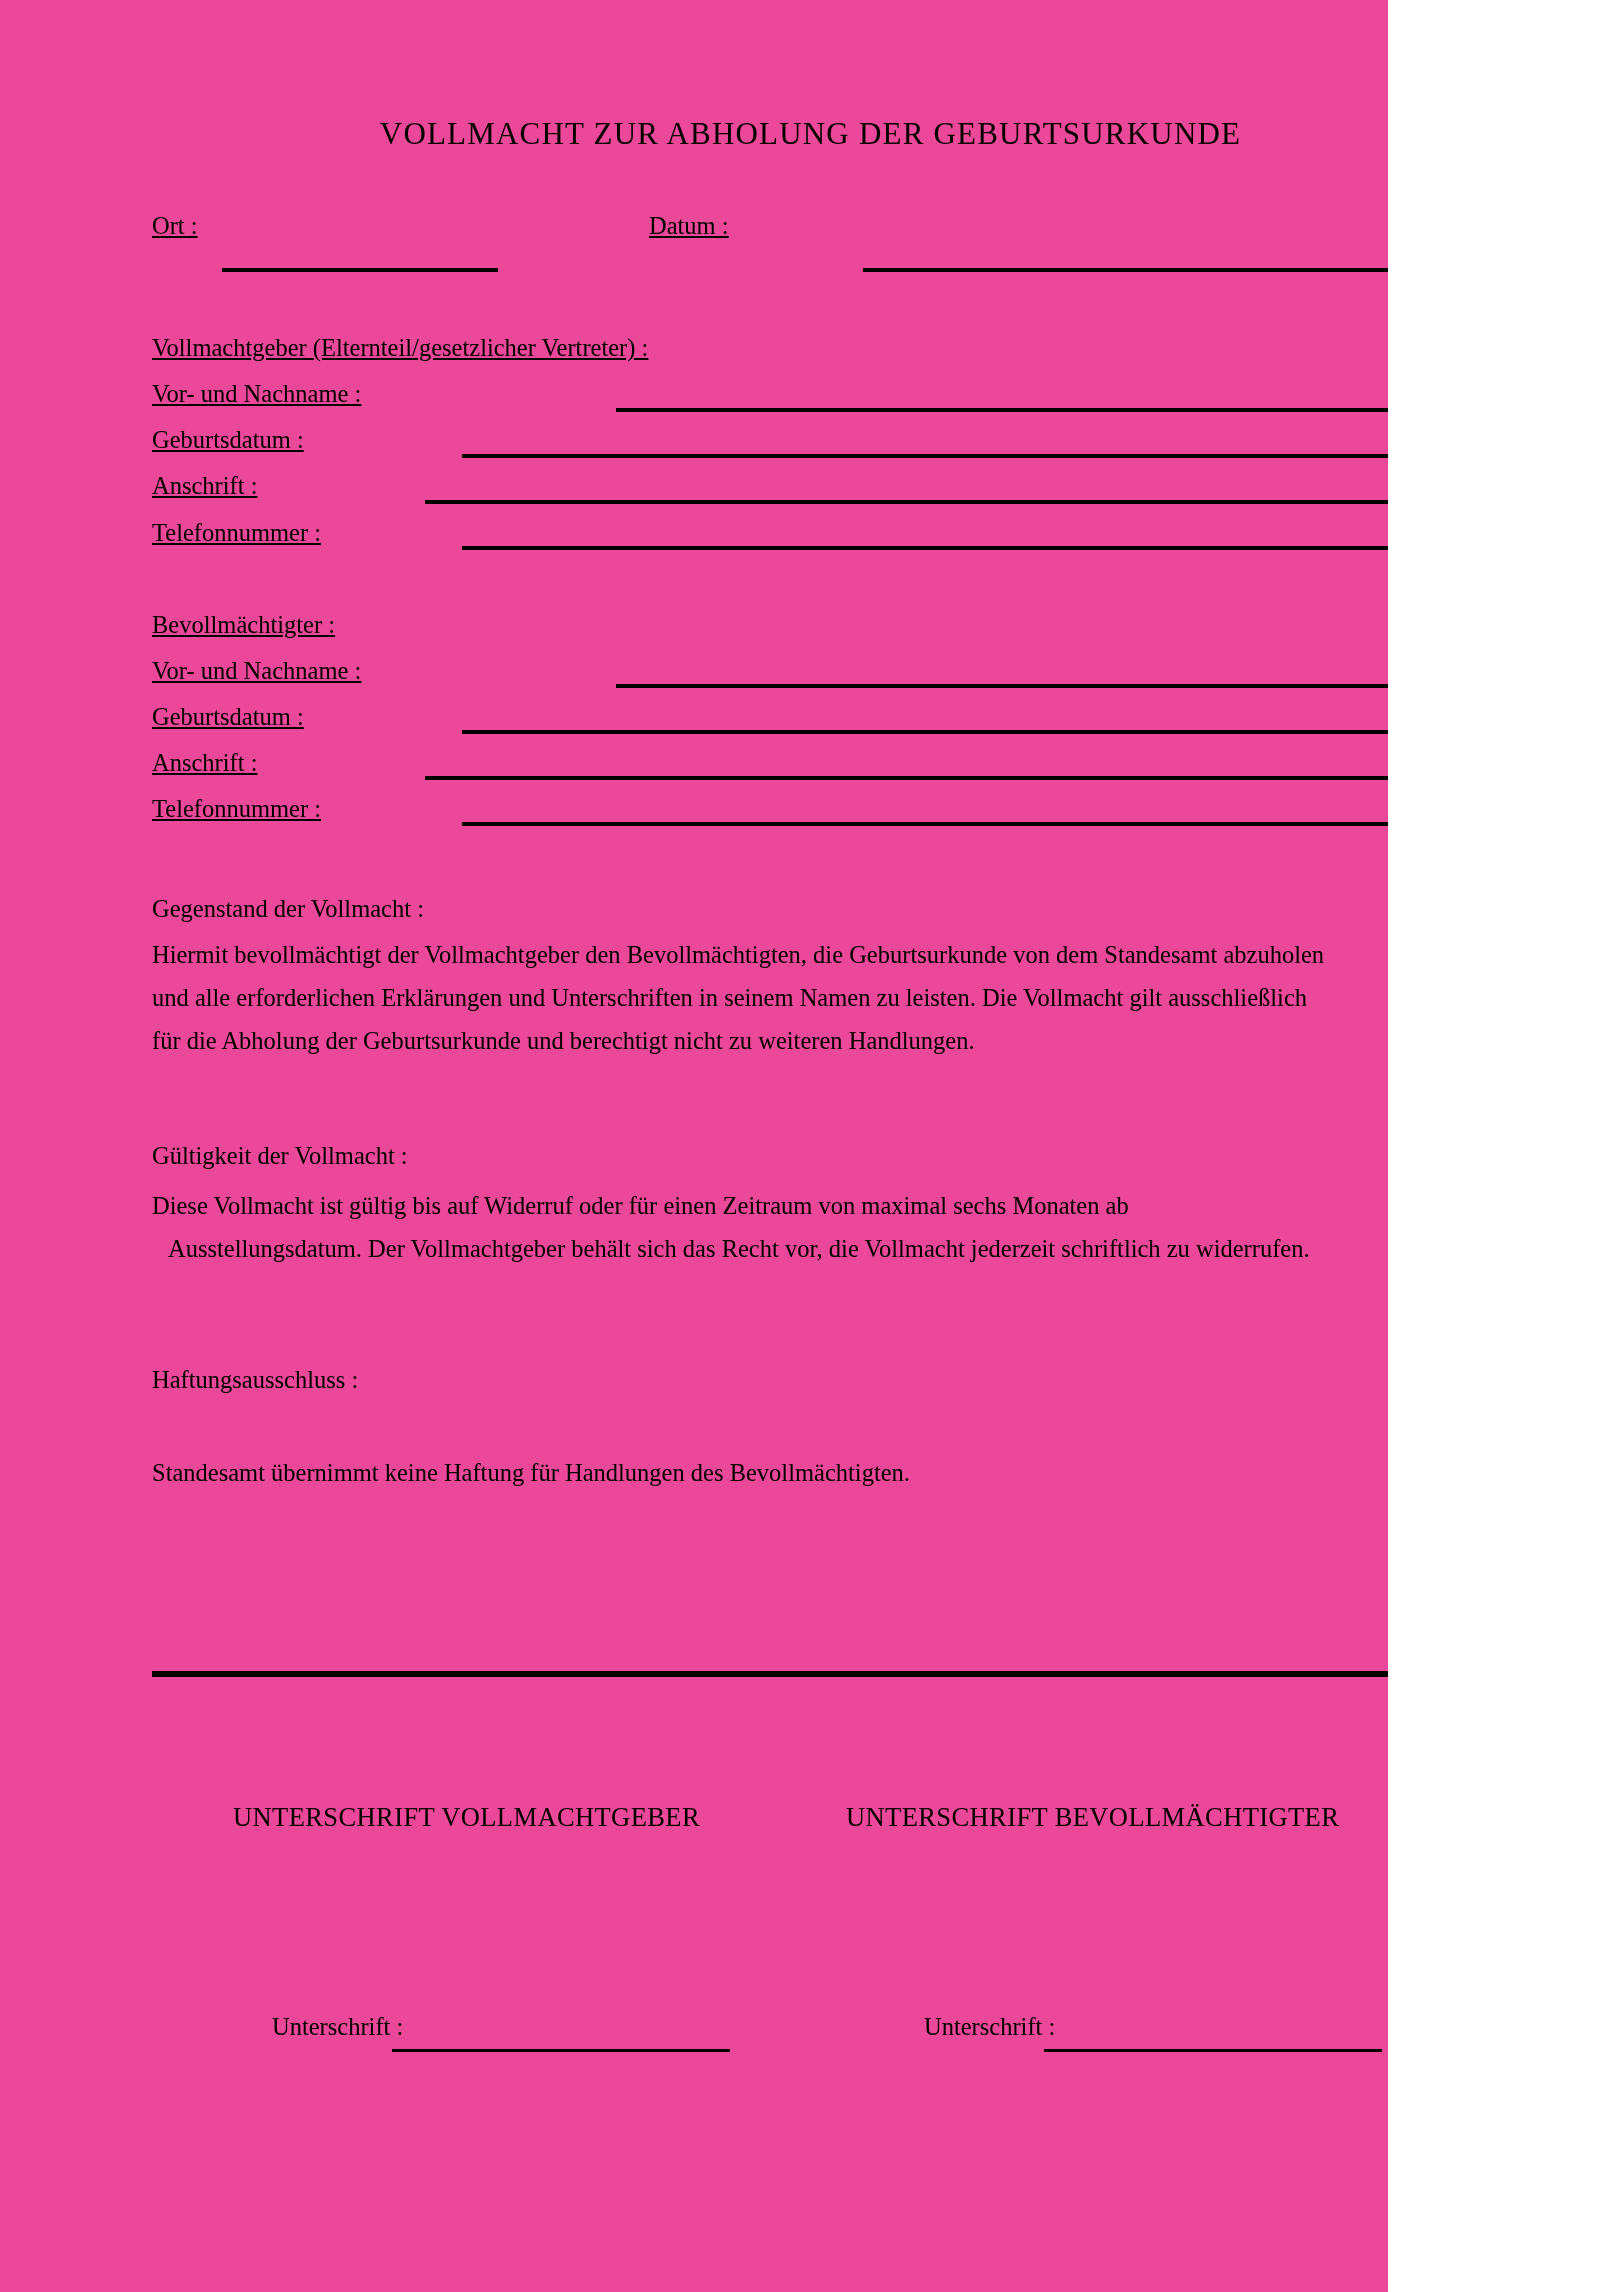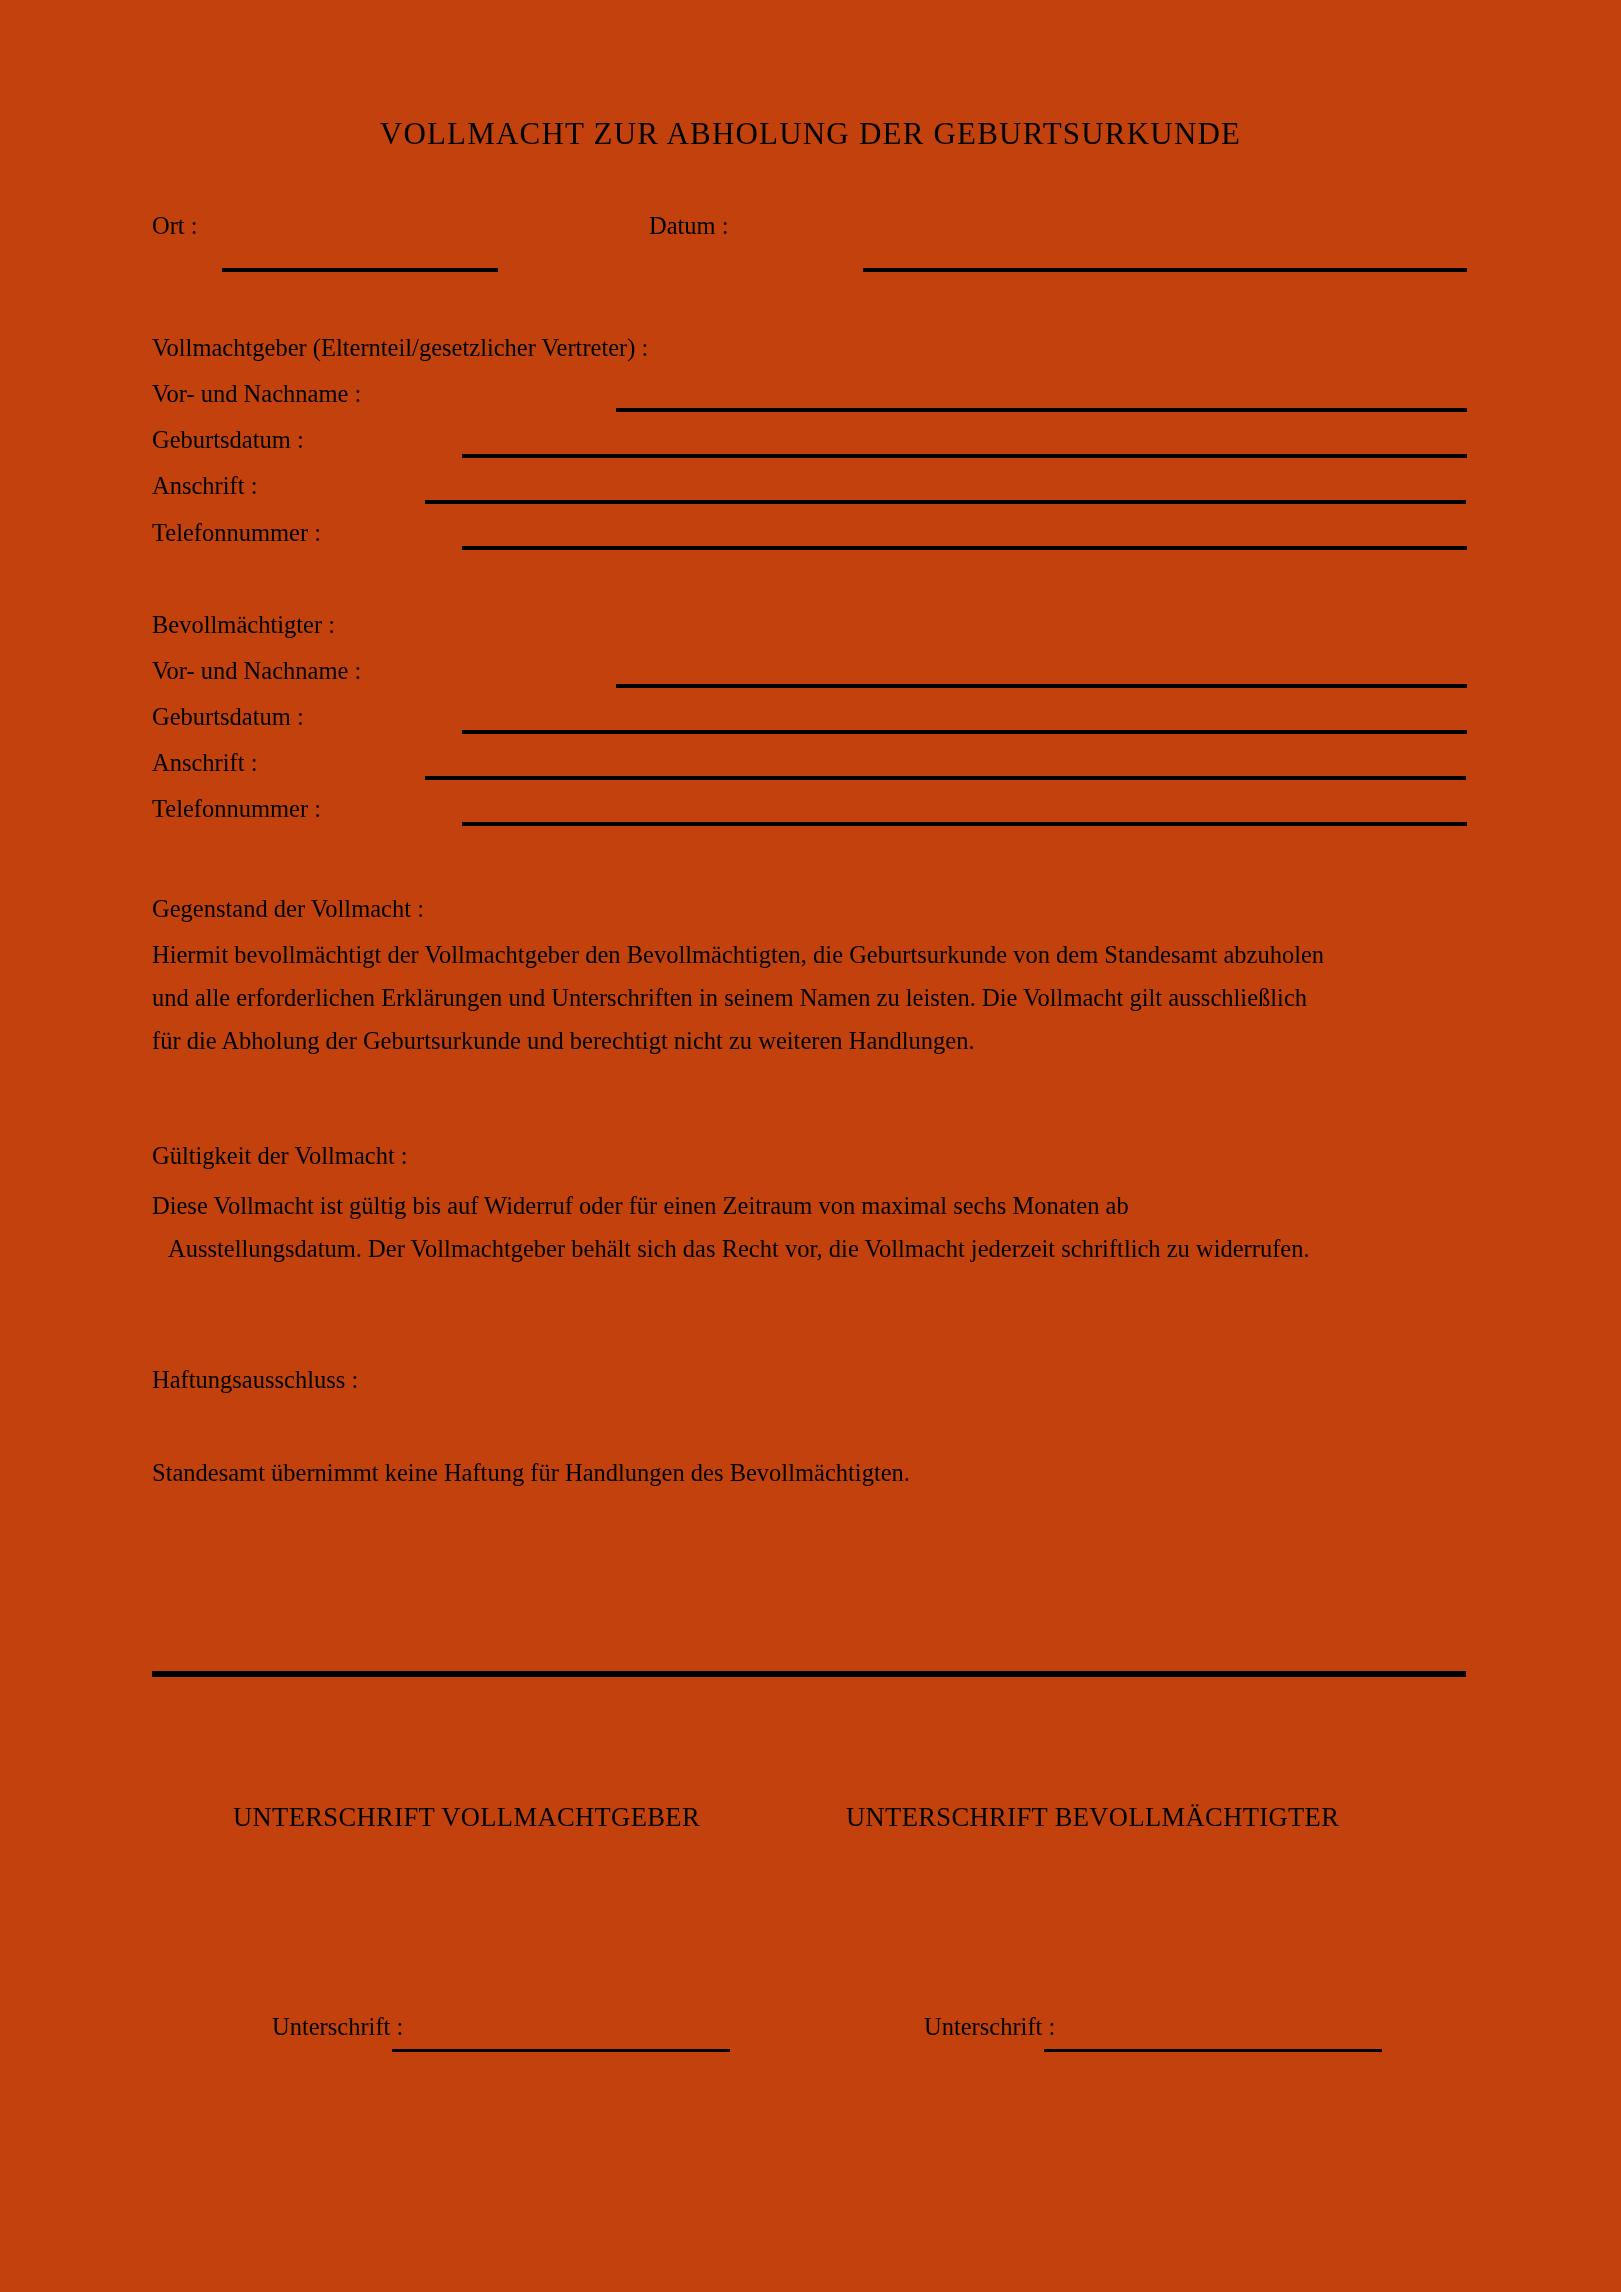--- a/index.html
+++ b/index.html
@@ -6,23 +6,23 @@
     margin: 0;
     padding: 0;
     background: #ffffff;
   }
   body {
     font-family: "Liberation Serif", "DejaVu Serif", serif;
     color: #000000;
   }
   .page {
     position: relative;
-    width: 1621px;
+    width: 1388px;
     height: 2293px;
-    background: #c2410c;
+    background: #ec4899;
     overflow: hidden;
   }
 
   
   .doc-title {
     position: absolute;
     left: 0;
     top: 116px;
     width: 1621px;
     text-align: center;
@@ -31,20 +31,21 @@
     font-weight: 400;
     white-space: nowrap;
   }
 
   
   .txt {
     position: absolute;
     font-size: 24.5px;
     line-height: 29px;
     white-space: nowrap;
+    text-decoration: underline;
   }
   .para {
     position: absolute;
     font-size: 24.5px;
     line-height: 43px;
     white-space: nowrap;
   }
 
   
   .rule {

